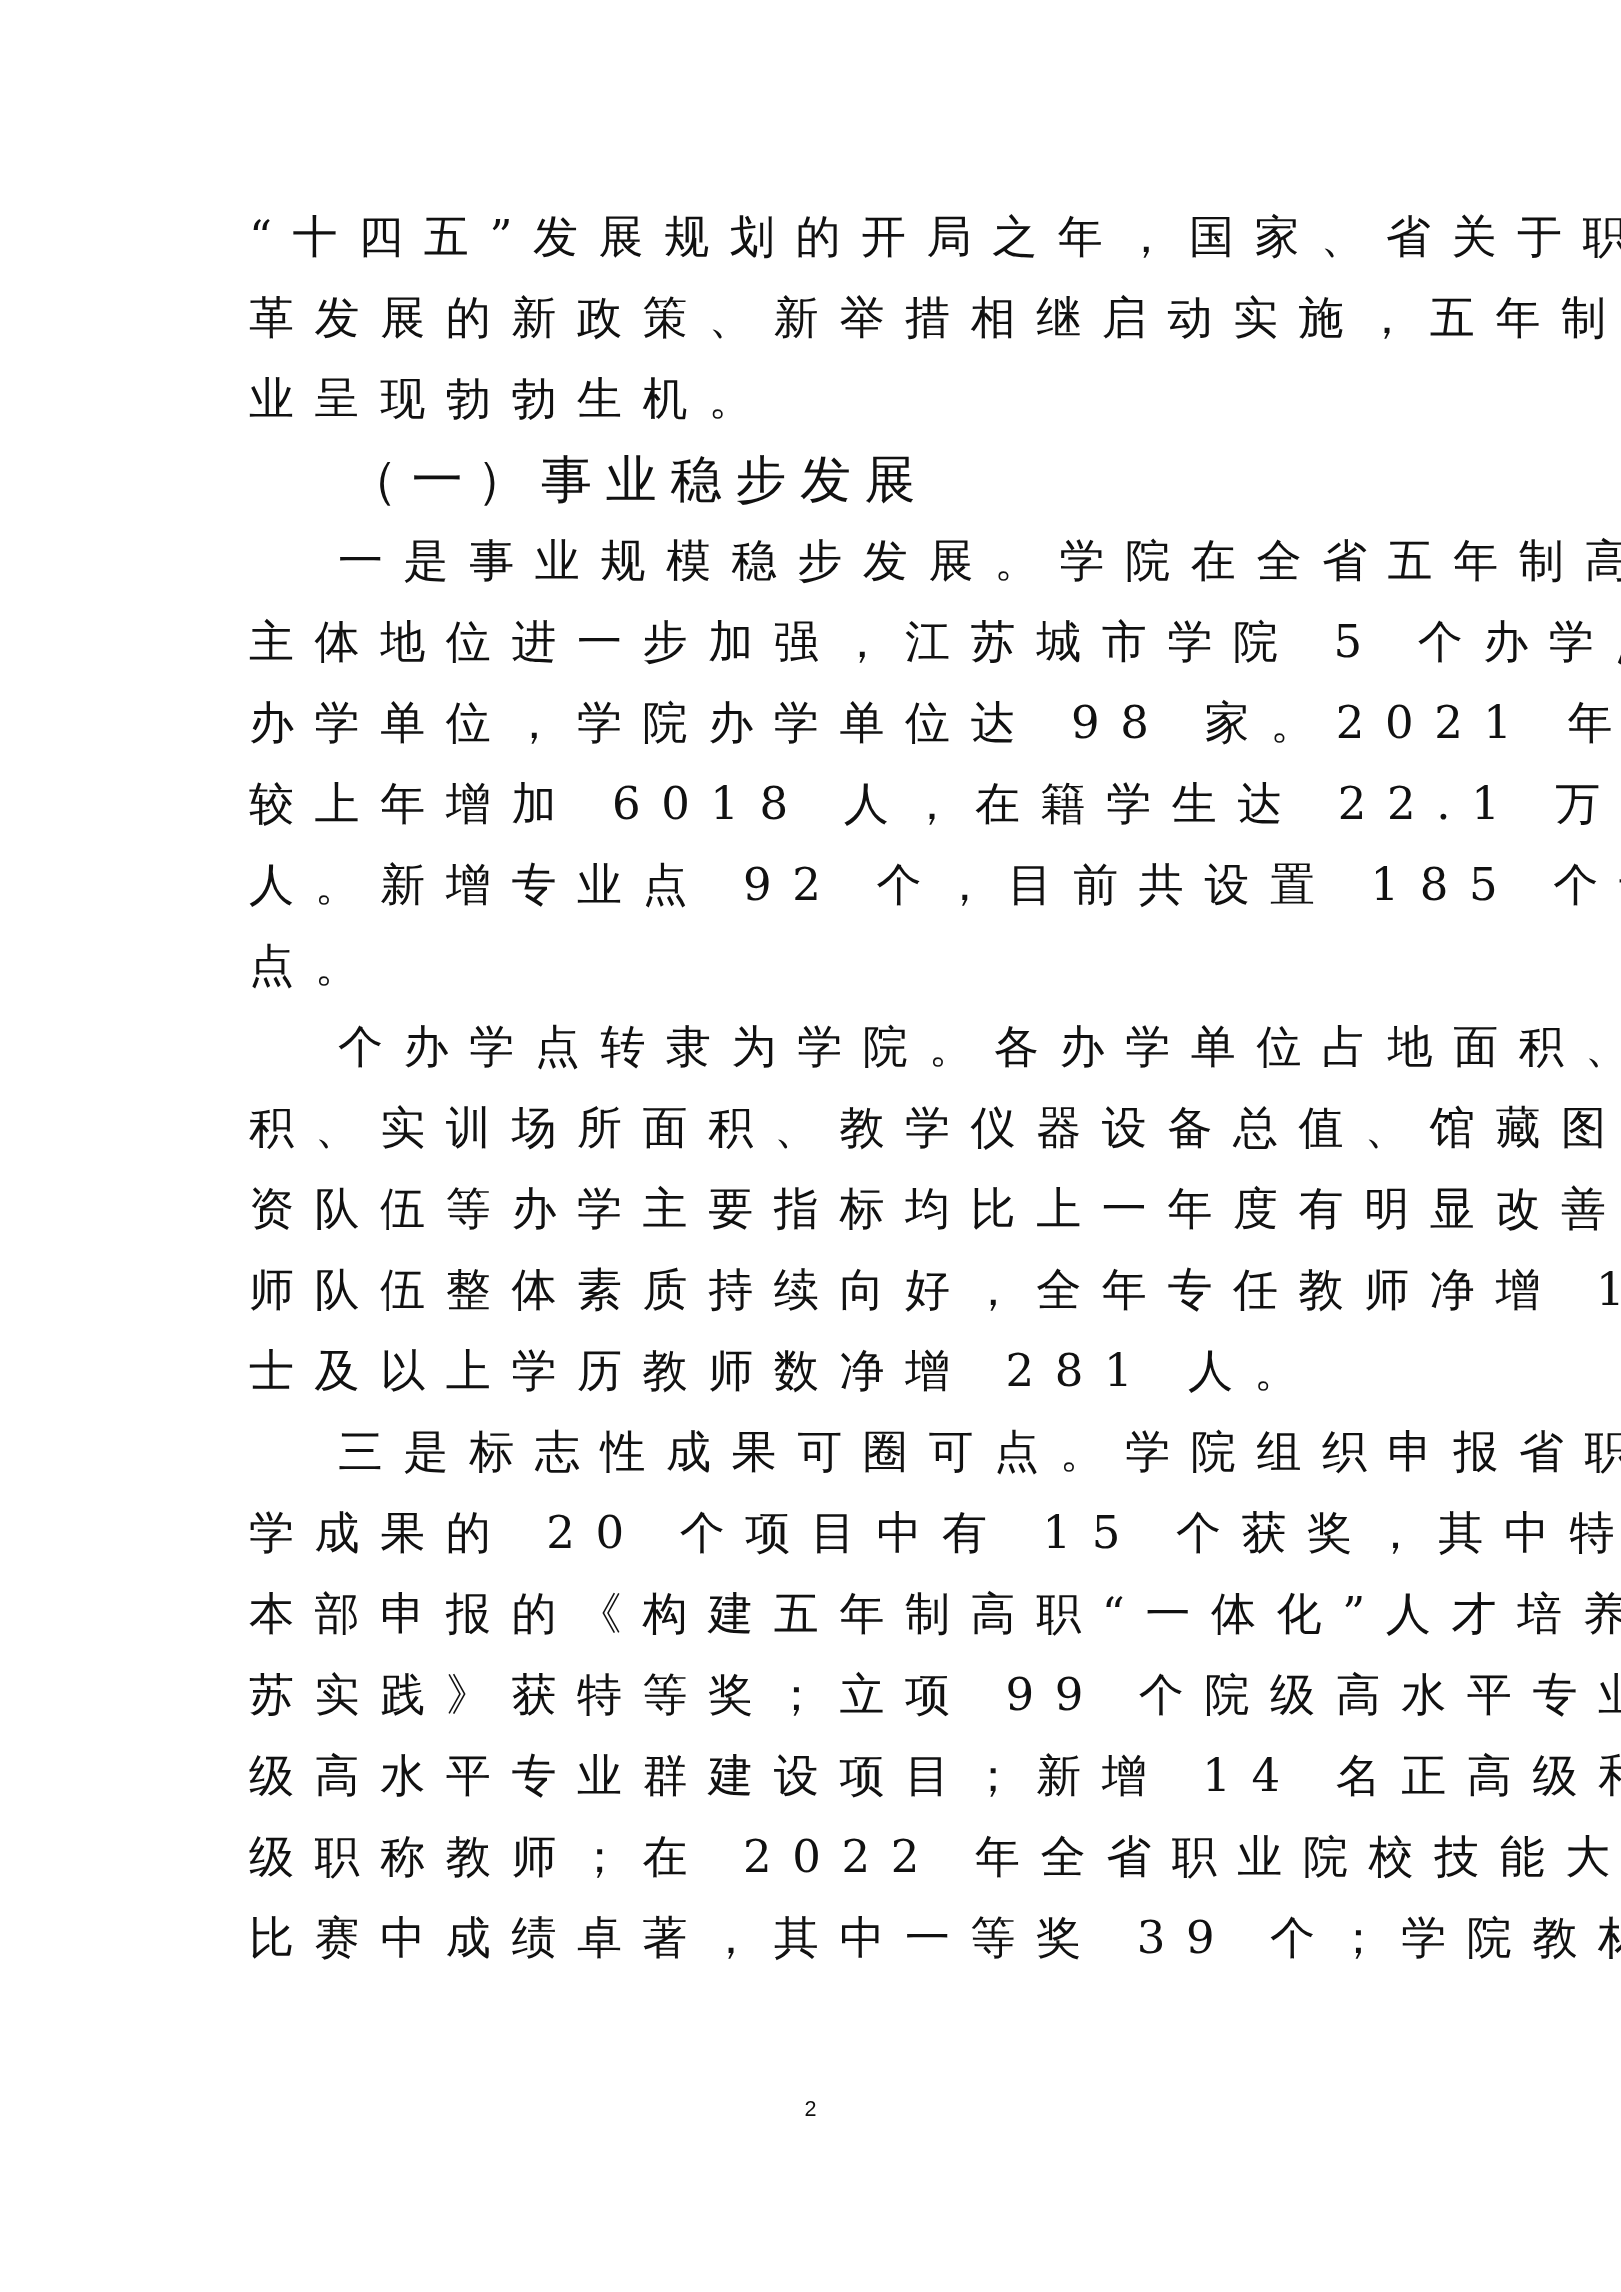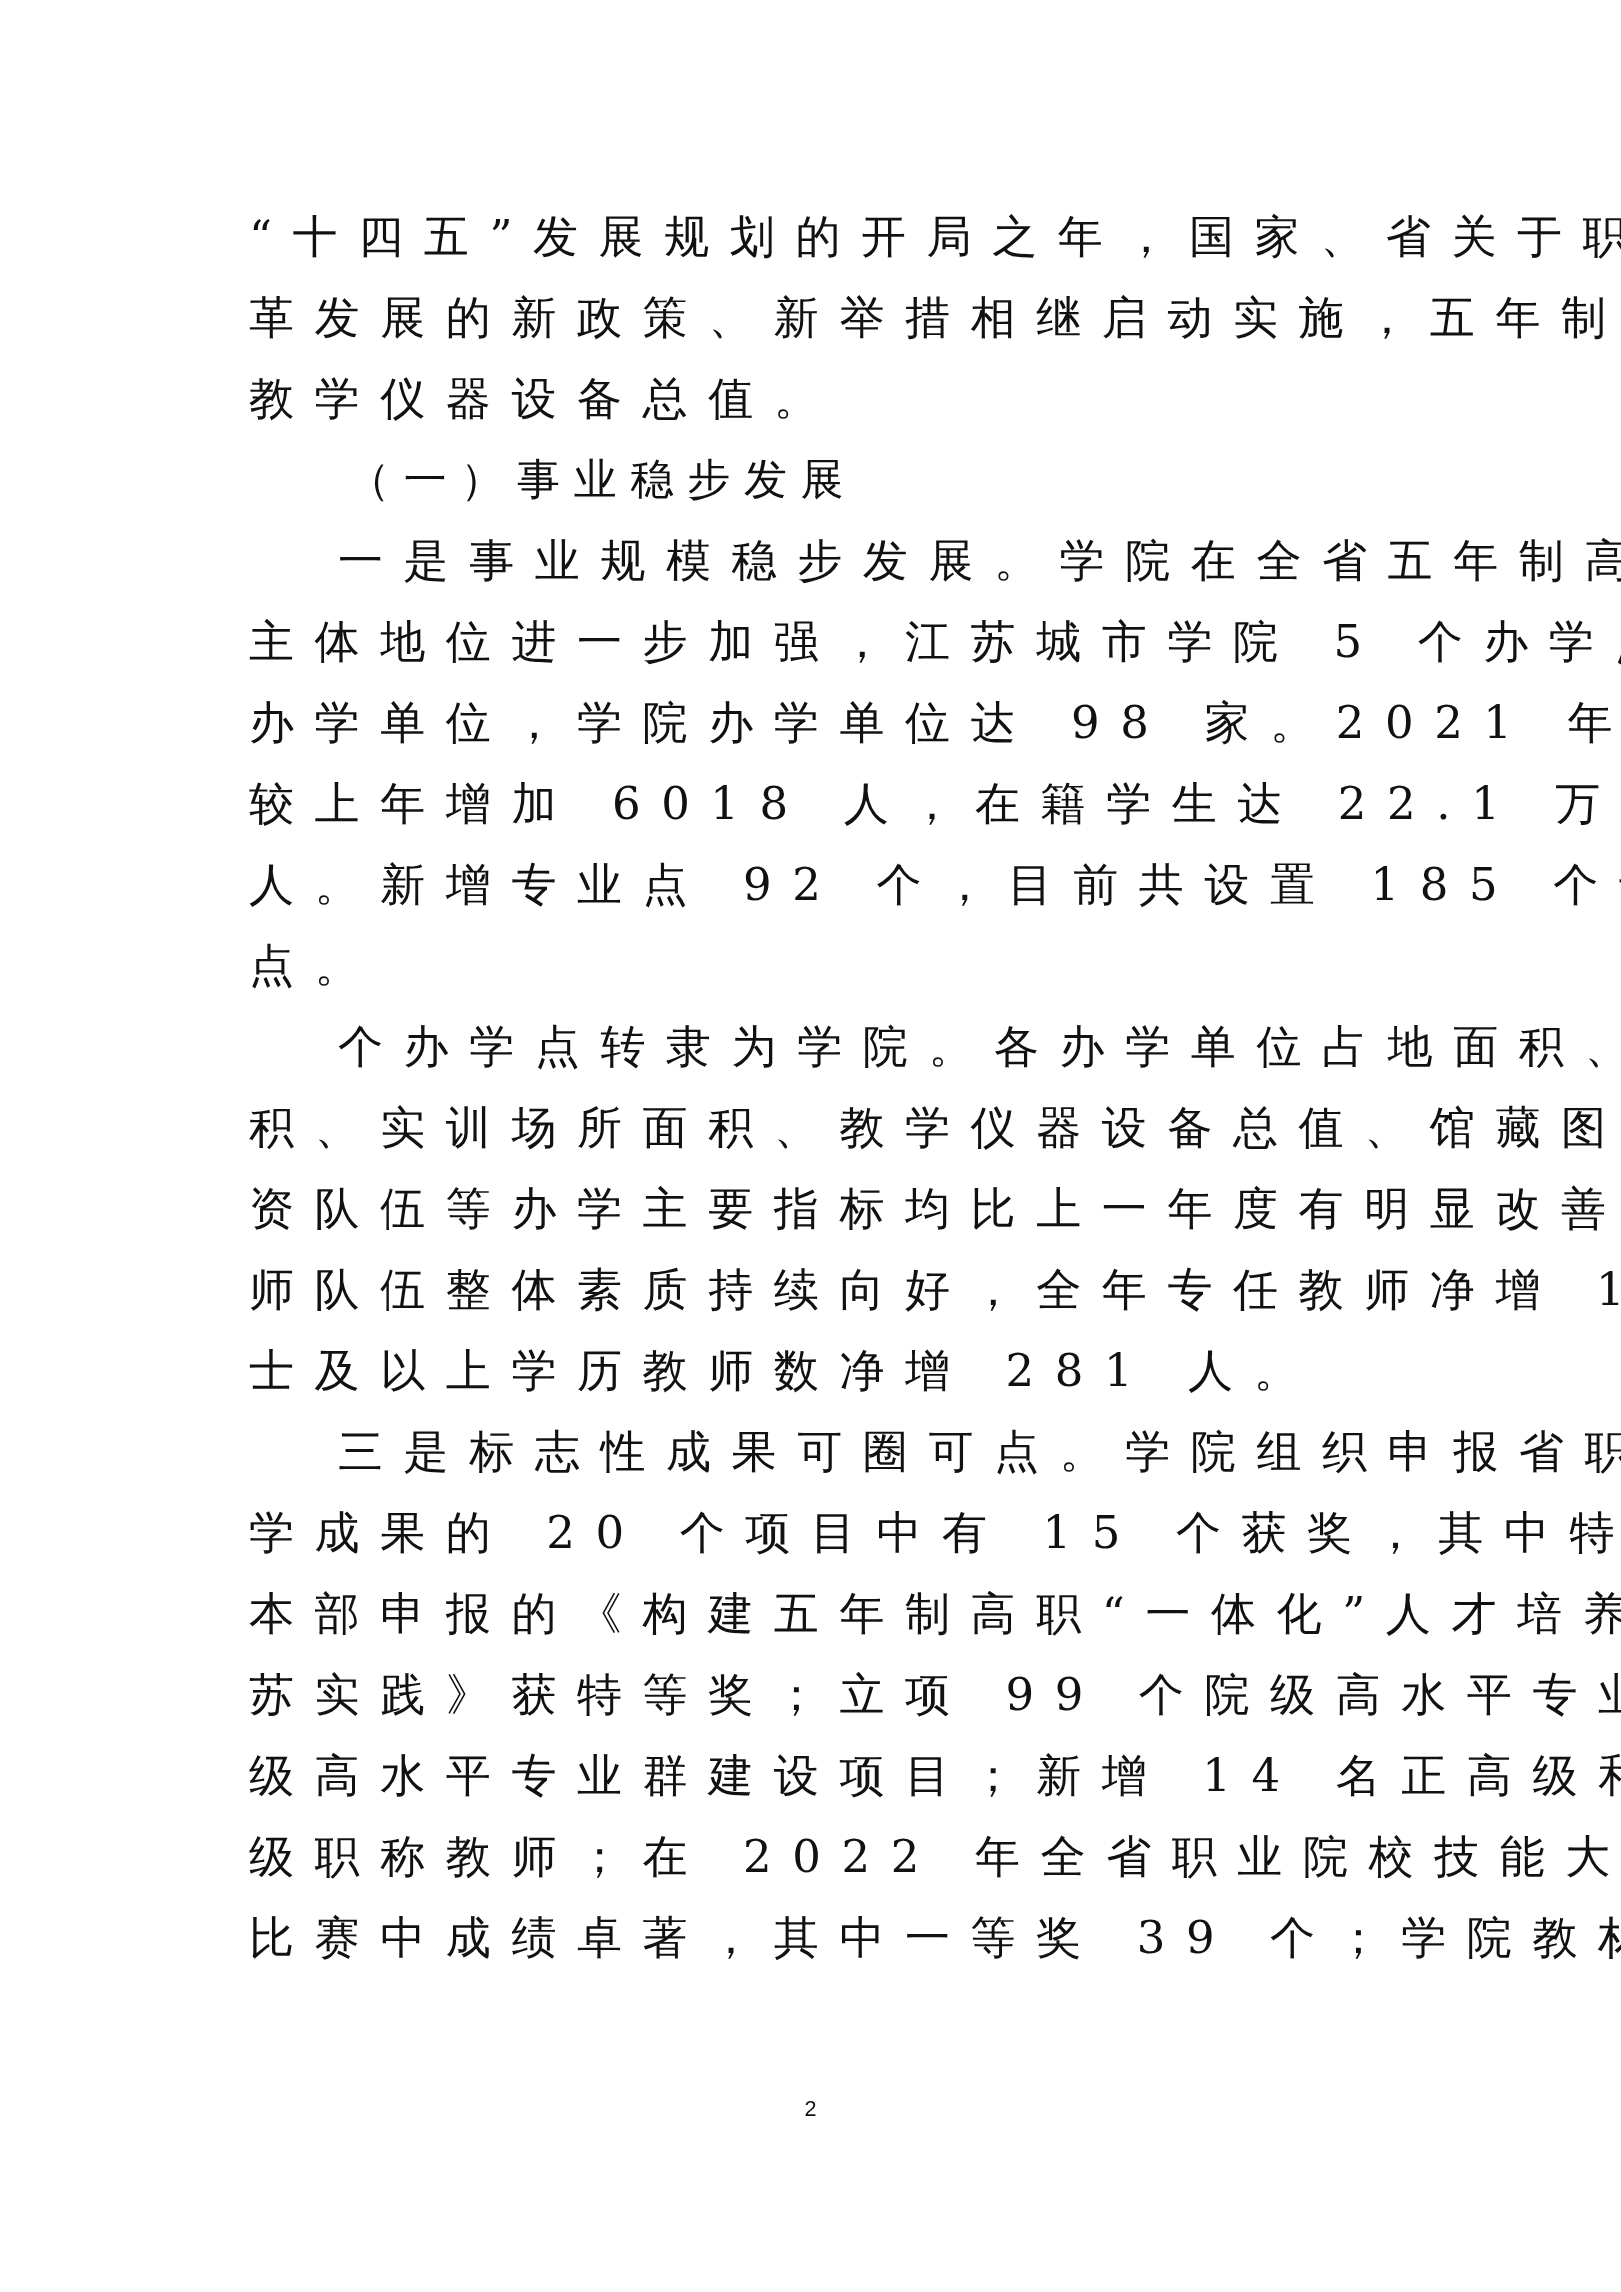--- a/index.html
+++ b/index.html
@@ -26,21 +26,21 @@
     font-size: 45px;
     line-height: 81px;
     letter-spacing: 20.6px;
     text-align: justify;
     text-align-last: left;
     word-break: break-all;
     text-indent: 0;
   }
   .heading {
     margin: 0;
-    font-size: 43px;
+    font-size: 51px;
     line-height: 81px;
     letter-spacing: 13.7px;
     text-indent: 98px;
   }
   .lead {
     font-weight: normal;
   }
   .line {
     display: block;
     white-space: nowrap;
@@ -65,21 +65,21 @@
   }
 </style>
 </head>
 <body>
 
 <div class="page">
 
   <div class="para">
     <span class="line">“十四五”发展规划的开局之年，国家、省关于职业教育改</span>
     <span class="line">革发展的新政策、新举措相继启动实施，五年制高职教育事</span>
-    <span class="line last">教学仪器设备总值。</span>
+    <span class="line last">业呈现勃勃生机。</span>
   </div>
 
   <div class="heading">（一）事业稳步发展</div>
 
   <div class="para">
     <span class="line first-indent"><b class="lead">一是事业规模稳步发展。</b><span>学院在全省五年制高职办学的</span></span>
     <span class="line">主体地位进一步加强，江苏城市学院 5 个办学点转隶为学院</span>
     <span class="line">办学单位，学院办学单位达 98 家。2021 年招生 52478 人，</span>
     <span class="line">较上年增加 6018 人，在籍学生达 22.1 万人，毕业生 3.8 万</span>
     <span class="line">人。新增专业点 92 个，目前共设置 185 个专业、849 个专业</span>

